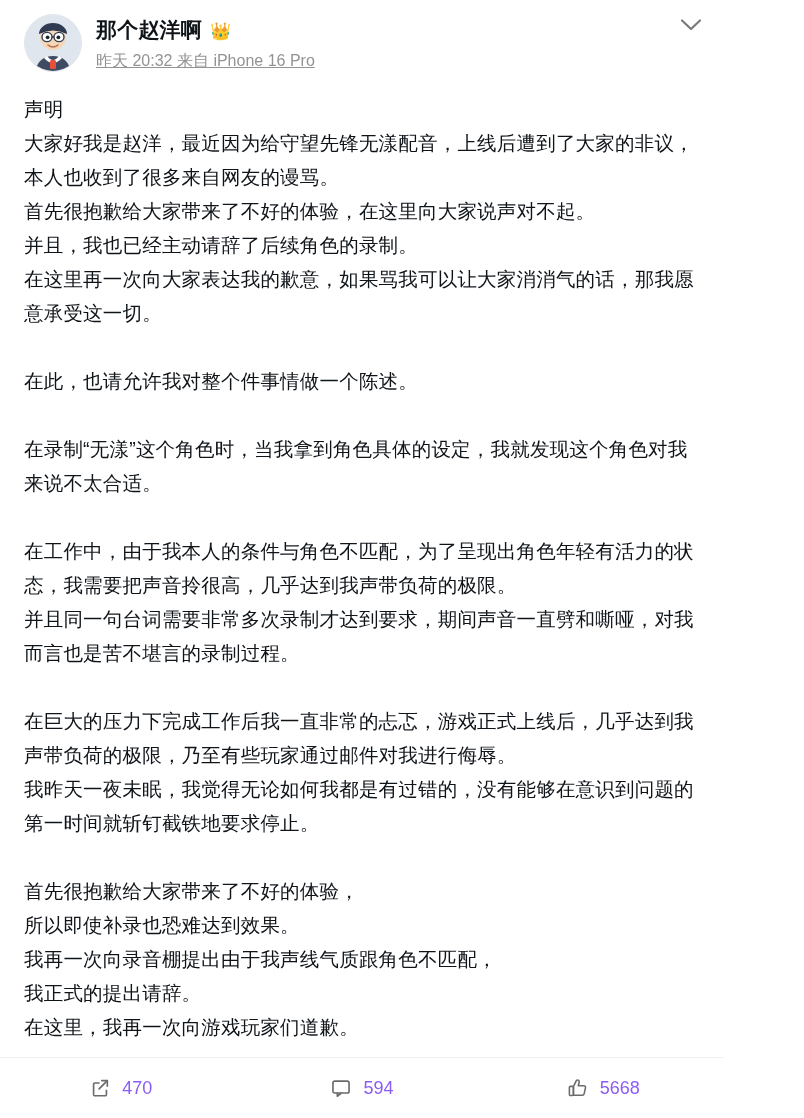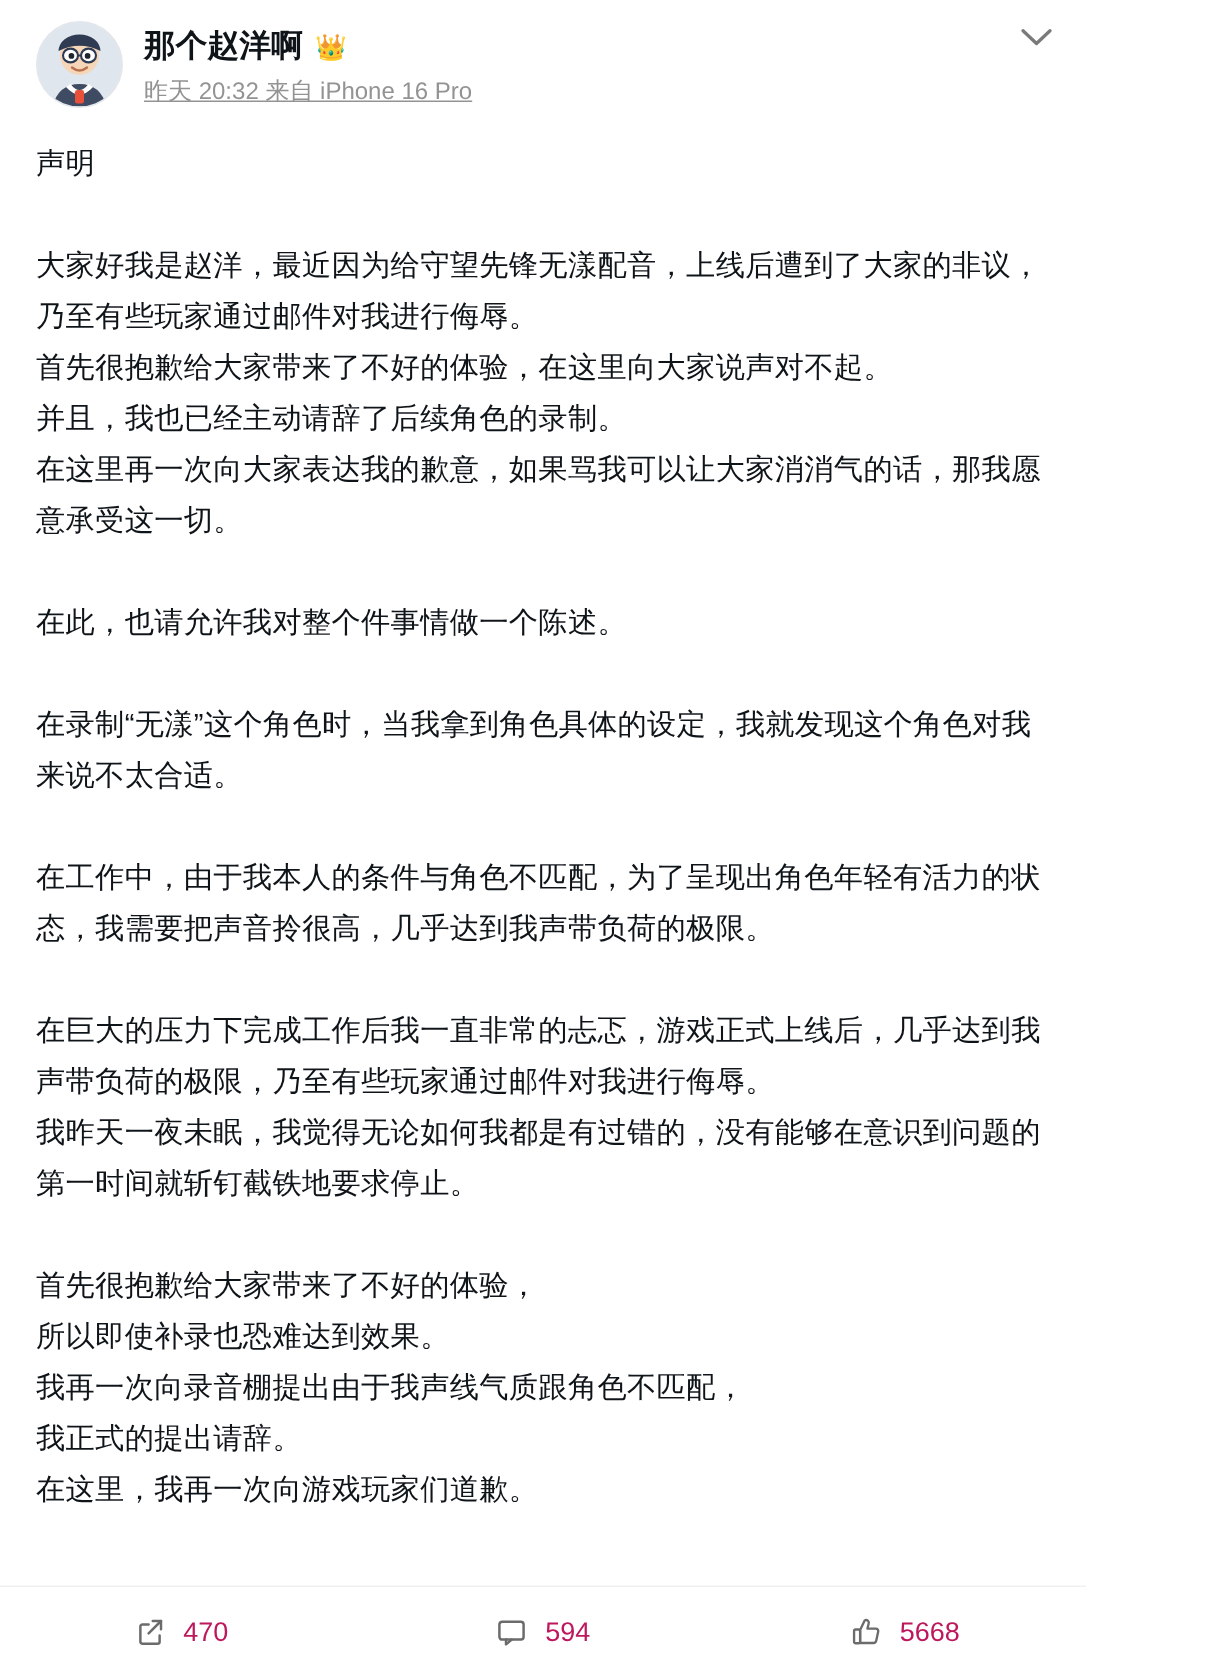--- a/index.html
+++ b/index.html
@@ -86,21 +86,20 @@
   .content {
     margin-top: 20px;
     padding: 0 6px 0 6px;
     font-size: 19.5px;
     line-height: 34px;
     color: #0f1419;
     letter-spacing: 0.2px;
     word-break: break-word;
   }
   .content .title {
-    margin-bottom: 34px;
   }
   .content p {
     margin: 0;
   }
   .content .blank {
     height: 34px;
   }
 
   
   .footer {
@@ -118,21 +117,21 @@
     display: flex;
     align-items: center;
     justify-content: center;
     gap: 11px;
     font-size: 18px;
     color: #6b6b6b;
     cursor: pointer;
     height: 100%;
   }
   .foot-item svg { display: block; }
-  .foot-count { color: #be185d; font-size: 18px; }
+  .foot-count { color: #8b5cf6; font-size: 18px; }
 </style>
 </head>
 <body>
 
 <div class="post">
 
   <div class="collapse-btn">
     <span>
       <svg width="22" height="14" viewBox="0 0 22 14" fill="none" xmlns="http://www.w3.org/2000/svg">
         <path d="M2 2.5 L11 11 L20 2.5" stroke="#7a7a7a" stroke-width="2.2" stroke-linecap="round" stroke-linejoin="round"></path>
@@ -162,30 +161,31 @@
         <span class="username">那个赵洋啊</span>
         <span class="crown-icon">👑</span>
       </div>
       <div class="sub-meta">昨天 20:32 来自 iPhone 16 Pro</div>
     </div>
   </div>
 
   <div class="content">
     <p class="title">声明</p>
 
-    <p>大家好我是赵洋，最近因为给守望先锋无漾配音，上线后遭到了大家的非议，乃至有些玩家通过邮件对我进行侮辱。</p>
+    <p>大家好我是赵洋，最近因为给守望先锋无漾配音，上线后遭到了大家的非议，本人也收到了很多来自网友的谩骂。</p>
     <p>首先很抱歉给大家带来了不好的体验，在这里向大家说声对不起。</p>
     <p>并且，我也已经主动请辞了后续角色的录制。</p>
     <p>在这里再一次向大家表达我的歉意，如果骂我可以让大家消消气的话，那我愿意承受这一切。</p>
     <div class="blank"></div>
     <p>在此，也请允许我对整个件事情做一个陈述。</p>
     <div class="blank"></div>
     <p>在录制“无漾”这个角色时，当我拿到角色具体的设定，我就发现这个角色对我来说不太合适。</p>
     <div class="blank"></div>
     <p>在工作中，由于我本人的条件与角色不匹配，为了呈现出角色年轻有活力的状态，我需要把声音拎很高，几乎达到我声带负荷的极限。</p>
+    <p>并且同一句台词需要非常多次录制才达到要求，期间声音一直劈和嘶哑，对我而言也是苦不堪言的录制过程。</p>
     <div class="blank"></div>
     <p>在巨大的压力下完成工作后我一直非常的忐忑，游戏正式上线后，几乎达到我声带负荷的极限，乃至有些玩家通过邮件对我进行侮辱。</p>
     <p>我昨天一夜未眠，我觉得无论如何我都是有过错的，没有能够在意识到问题的第一时间就斩钉截铁地要求停止。</p>
     <div class="blank"></div>
     <p>首先很抱歉给大家带来了不好的体验，</p>
     <p>所以即使补录也恐难达到效果。</p>
     <p>我再一次向录音棚提出由于我声线气质跟角色不匹配，</p>
     <p>我正式的提出请辞。</p>
     <p>在这里，我再一次向游戏玩家们道歉。</p>
 

